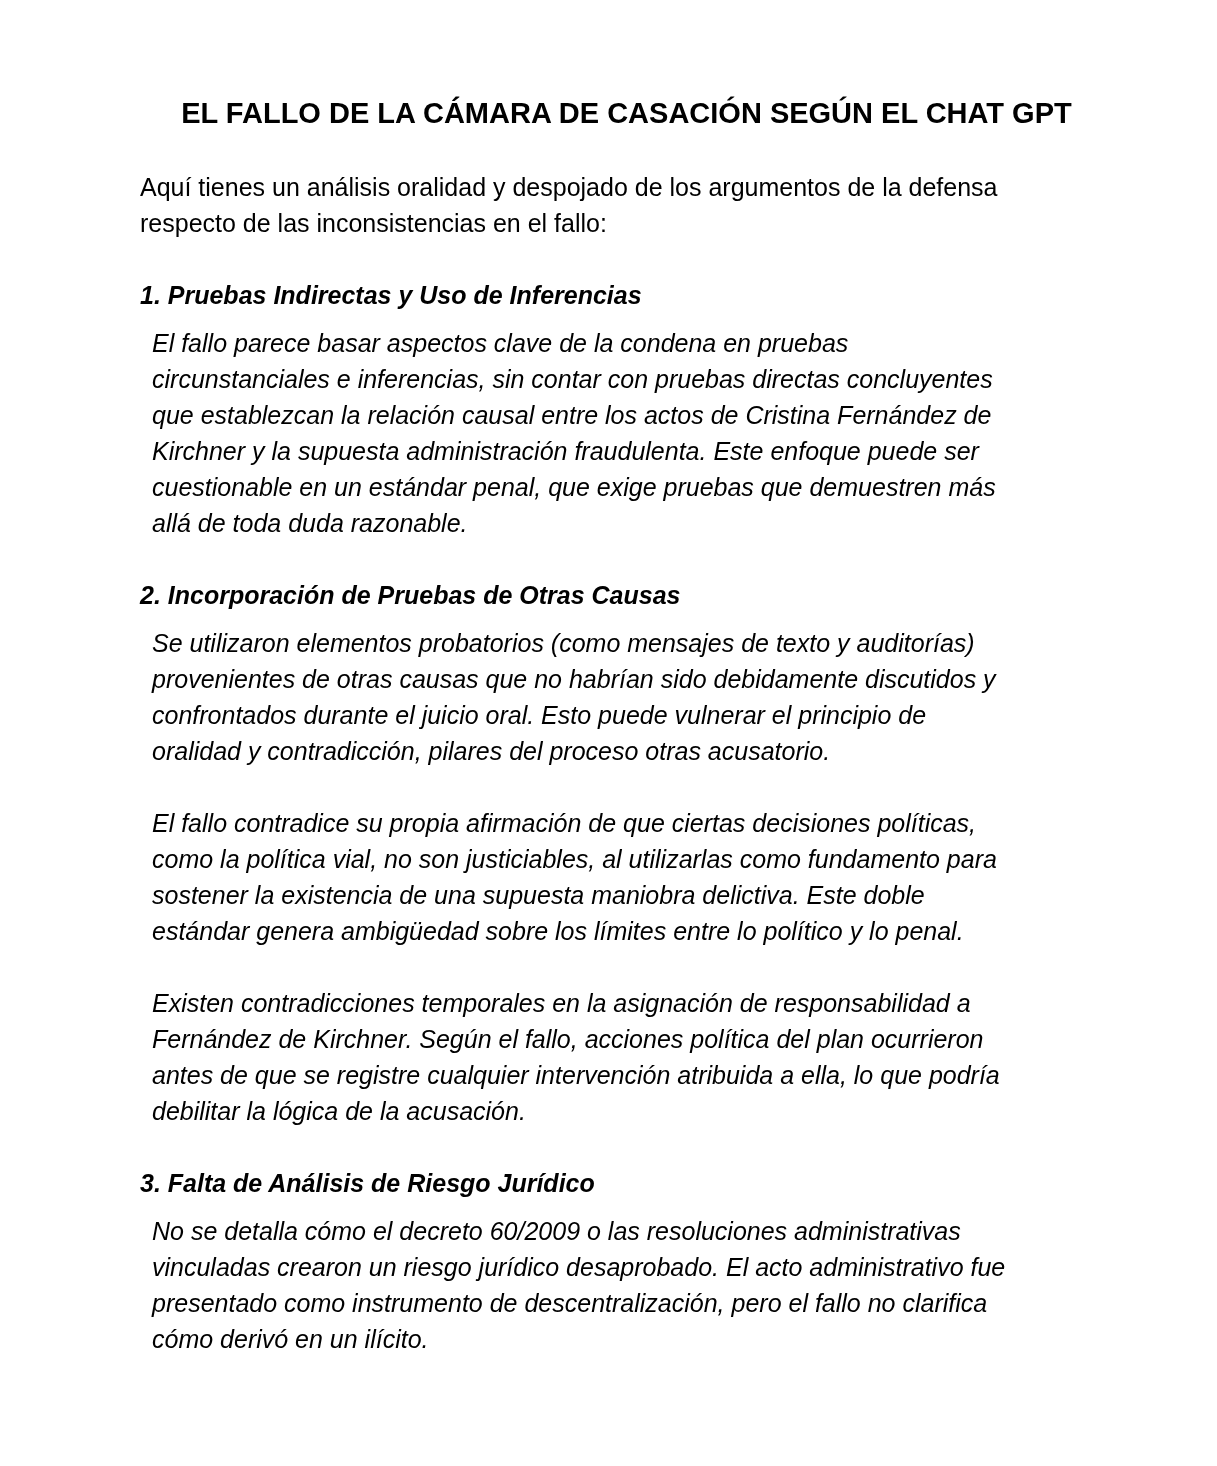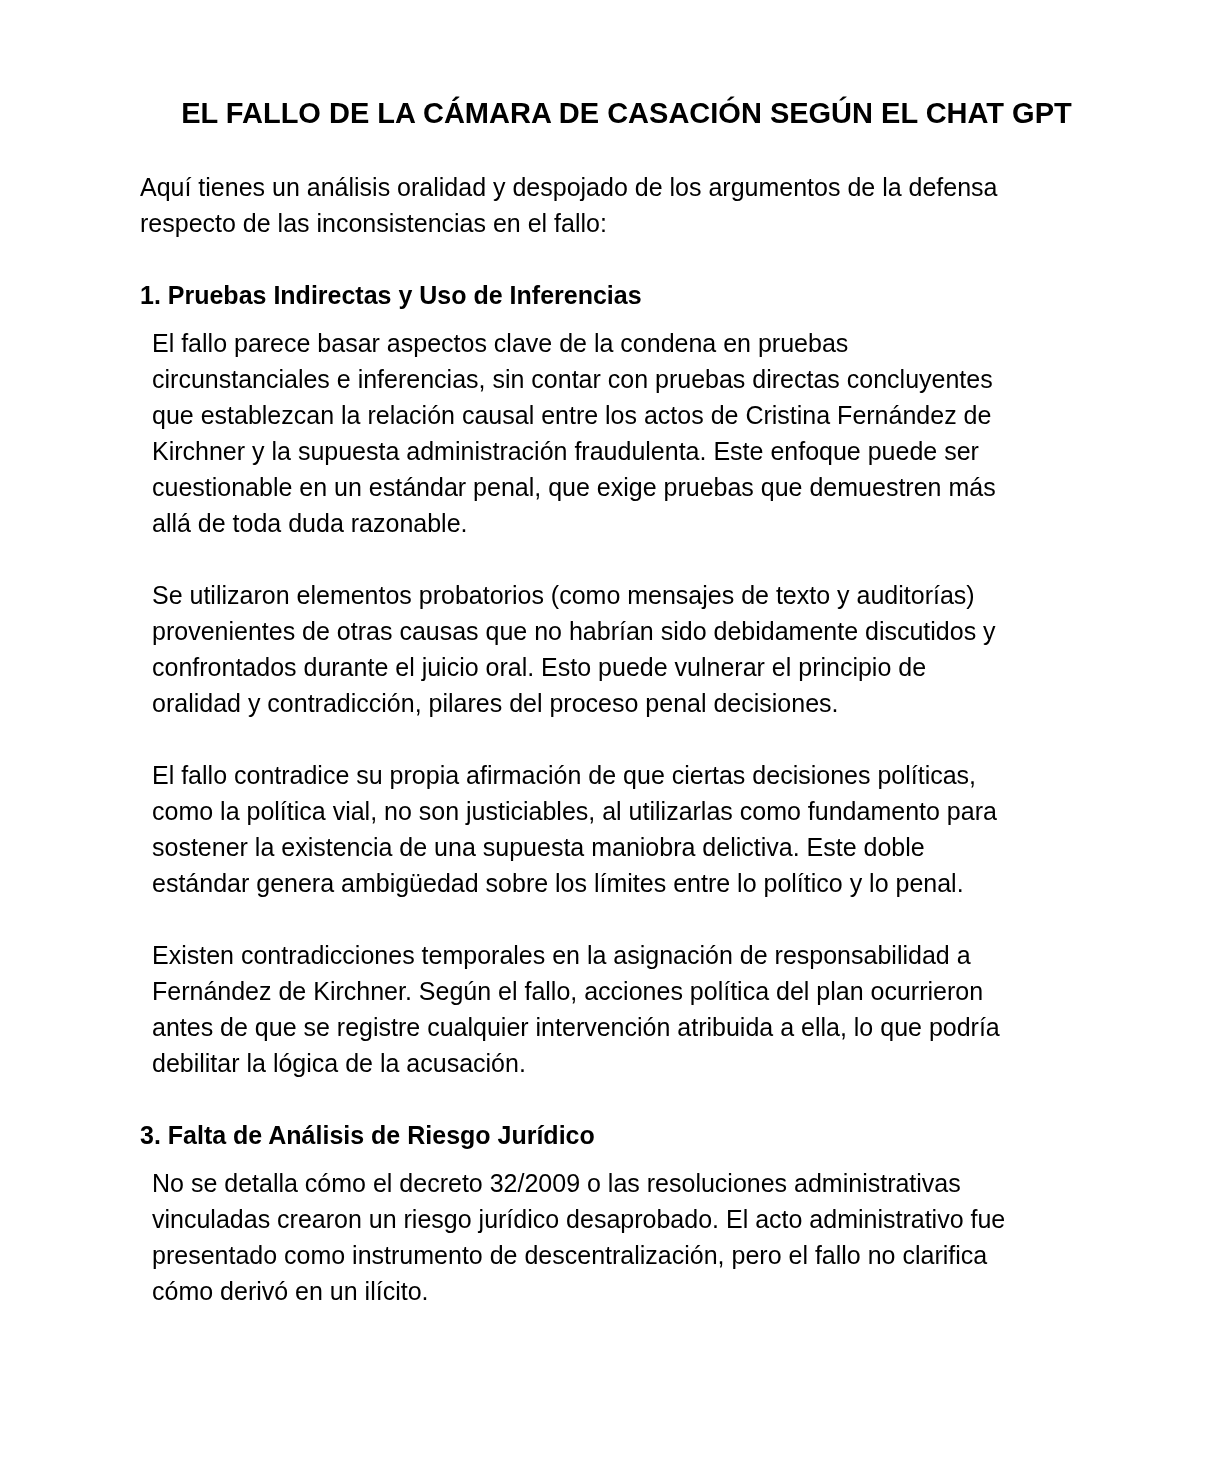--- a/index.html
+++ b/index.html
@@ -27,20 +27,21 @@
     margin: 0 30px 36px 0;
     white-space: nowrap;
   }
   .para {
     width: 990px;
     margin: 0 0 36px 0;
     white-space: pre-line;
   }
   .section {
     margin: 0 0 36px 0;
+    font-style: italic;
   }
   .section-heading {
     font-weight: bold;
     width: 990px;
     margin: 0;
   }
   .section-body {
     width: 990px;
     margin: 12px;
     white-space: pre-line;
@@ -60,41 +61,42 @@
     <div class="section-heading">1. Pruebas Indirectas y Uso de Inferencias</div>
     <div class="section-body">El fallo parece basar aspectos clave de la condena en pruebas
 circunstanciales e inferencias, sin contar con pruebas directas concluyentes
 que establezcan la relación causal entre los actos de Cristina Fernández de
 Kirchner y la supuesta administración fraudulenta. Este enfoque puede ser
 cuestionable en un estándar penal, que exige pruebas que demuestren más
 allá de toda duda razonable.</div>
   </div>
 
   <div class="section">
+    <div class="section-heading">2. Incorporación de Pruebas de Otras Causas</div>
     <div class="section-body">Se utilizaron elementos probatorios (como mensajes de texto y auditorías)
 provenientes de otras causas que no habrían sido debidamente discutidos y
 confrontados durante el juicio oral. Esto puede vulnerar el principio de
-oralidad y contradicción, pilares del proceso penal decisiones.</div>
+oralidad y contradicción, pilares del proceso otras acusatorio.</div>
   </div>
 
   <div class="section">
     <div class="section-body">El fallo contradice su propia afirmación de que ciertas decisiones políticas,
 como la política vial, no son justiciables, al utilizarlas como fundamento para
 sostener la existencia de una supuesta maniobra delictiva. Este doble
 estándar genera ambigüedad sobre los límites entre lo político y lo penal.</div>
   </div>
 
   <div class="section">
     <div class="section-body">Existen contradicciones temporales en la asignación de responsabilidad a
 Fernández de Kirchner. Según el fallo, acciones política del plan ocurrieron
 antes de que se registre cualquier intervención atribuida a ella, lo que podría
 debilitar la lógica de la acusación.</div>
   </div>
 
   <div class="section">
     <div class="section-heading">3. Falta de Análisis de Riesgo Jurídico</div>
-    <div class="section-body">No se detalla cómo el decreto 32/2009 o las resoluciones administrativas
+    <div class="section-body">No se detalla cómo el decreto 60/2009 o las resoluciones administrativas
 vinculadas crearon un riesgo jurídico desaprobado. El acto administrativo fue
 presentado como instrumento de descentralización, pero el fallo no clarifica
 cómo derivó en un ilícito.</div>
   </div>
 
 </div>
 
 </body></html>

